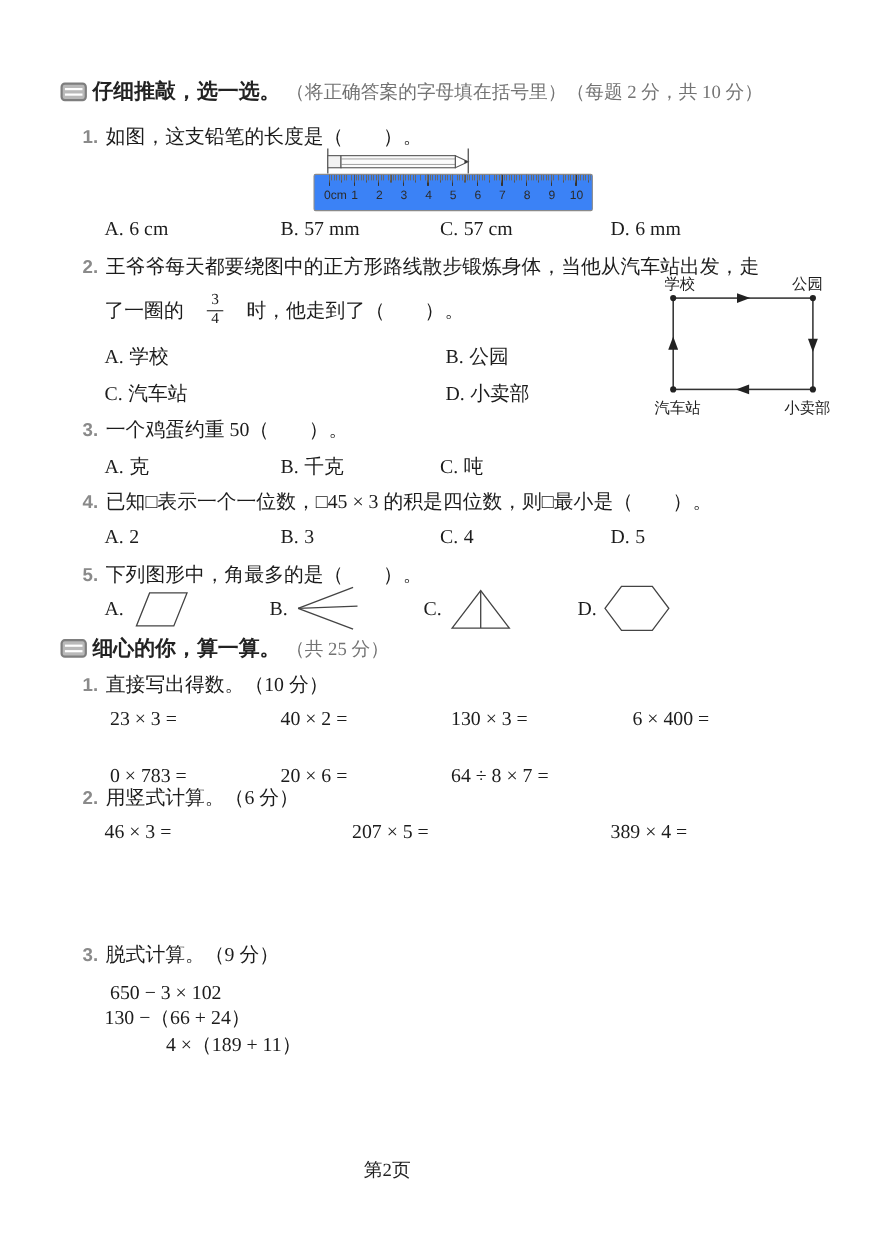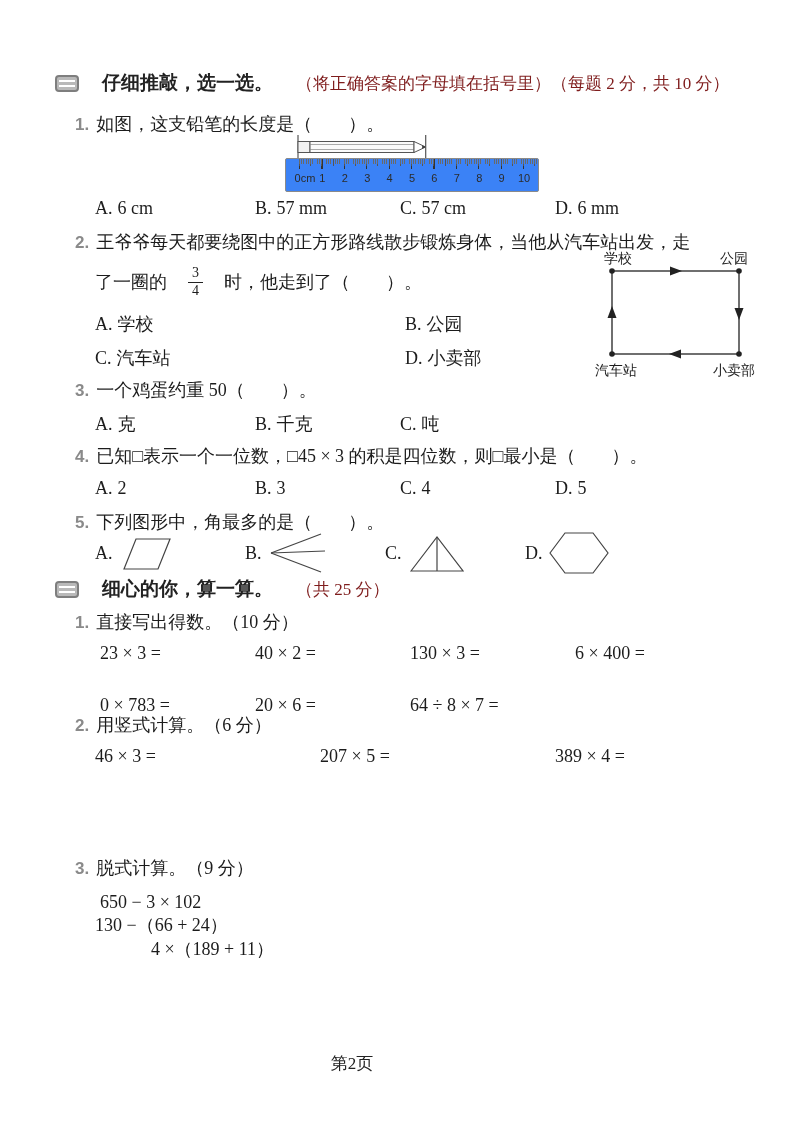--- a/index.html
+++ b/index.html
@@ -5,23 +5,23 @@
   * { margin:0; padding:0; box-sizing:border-box; }
   html,body { background:#e8e8e8; }
   .page {
     position:relative; width:793px; height:1122px; margin:0 auto;
     background:#ffffff; overflow:hidden;
     font-family:"Liberation Serif","DejaVu Serif",serif;
     color:#1c1c1c; font-size:18px;
   }
   .abs { position:absolute; }
   
-  .sec-header { display:flex; align-items:center; gap:23px; }
+  .sec-header { display:flex; align-items:center; gap:5px; }
   .sec-title { font-family:"Liberation Sans","DejaVu Sans",sans-serif; font-weight:bold; font-size:19px; color:#222; }
-  .sec-note { font-size:17px; color:#7f1d1d; }
+  .sec-note { font-size:17px; color:#737373; }
   .booklet-icon {
     width:24px; height:17px; border:2px solid #7e7e7e; border-radius:4px;
     background:#b9b9b9; position:relative; flex:0 0 auto;
   }
   .booklet-icon::before, .booklet-icon::after {
     content:""; position:absolute; left:2px; right:2px; height:2px; background:#ffffff;
   }
   .booklet-icon::before { top:3px; }
   .booklet-icon::after { bottom:3px; }
   

